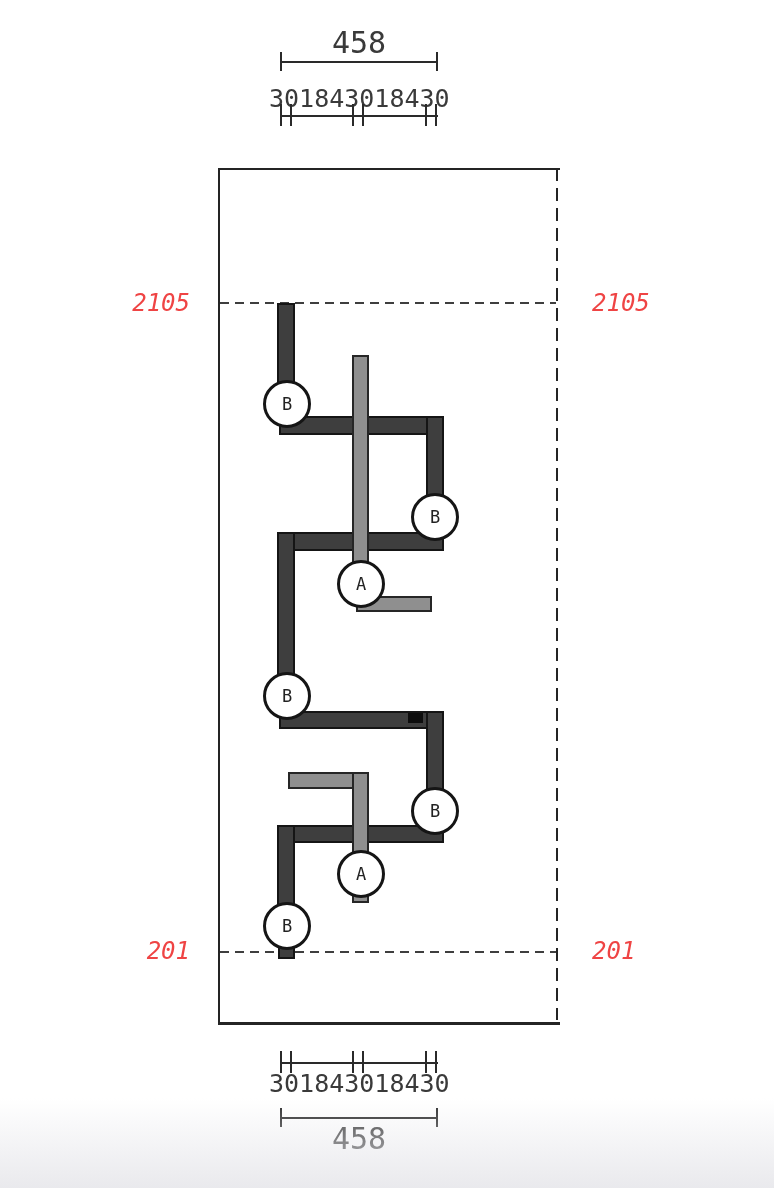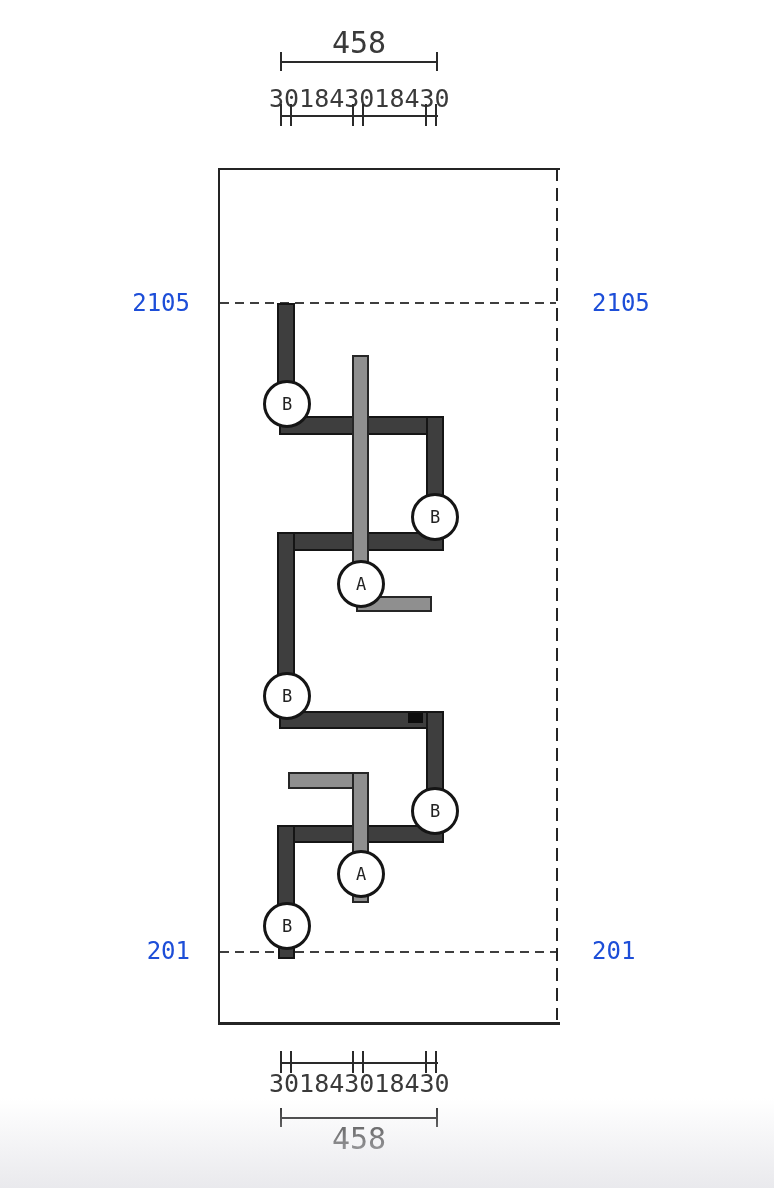--- a/index.html
+++ b/index.html
@@ -20,21 +20,21 @@
   #panel{
     position:absolute;left:218px;top:168px;width:340px;height:852px;
     border-top:2px solid #242424;border-left:2px solid #242424;border-bottom:3px solid #242424;
     background:transparent;z-index:0;
   }
   .dash-v{position:absolute;width:2px;
     background:repeating-linear-gradient(to bottom,#242424 0 13px,transparent 13px 20px);}
   .dash-h{position:absolute;height:2px;
     background:repeating-linear-gradient(to right,#3e3e3e 0 9px,transparent 9px 15px);z-index:1;}
   
-  .lvl{position:absolute;width:80px;font-size:24px;line-height:26px;color:#1d4ed8;}
+  .lvl{position:absolute;width:80px;font-size:24px;line-height:26px;color:#ef4444;font-style:italic;}
   .lvl.right{text-align:left;}
   .lvl.left{text-align:right;}
   
   .bar-dark{position:absolute;background:#3e3e3e;border:2px solid #151515;z-index:2;}
   .bar-gray{position:absolute;background:#8f8f8f;border:2px solid #262626;z-index:4;}
   .bar-patch{position:absolute;background:#0d0d0d;z-index:3;}
   
   .callout{
     position:absolute;width:42px;height:42px;border-radius:50%;
     background:#ffffff;border:3px solid #151515;z-index:5;

